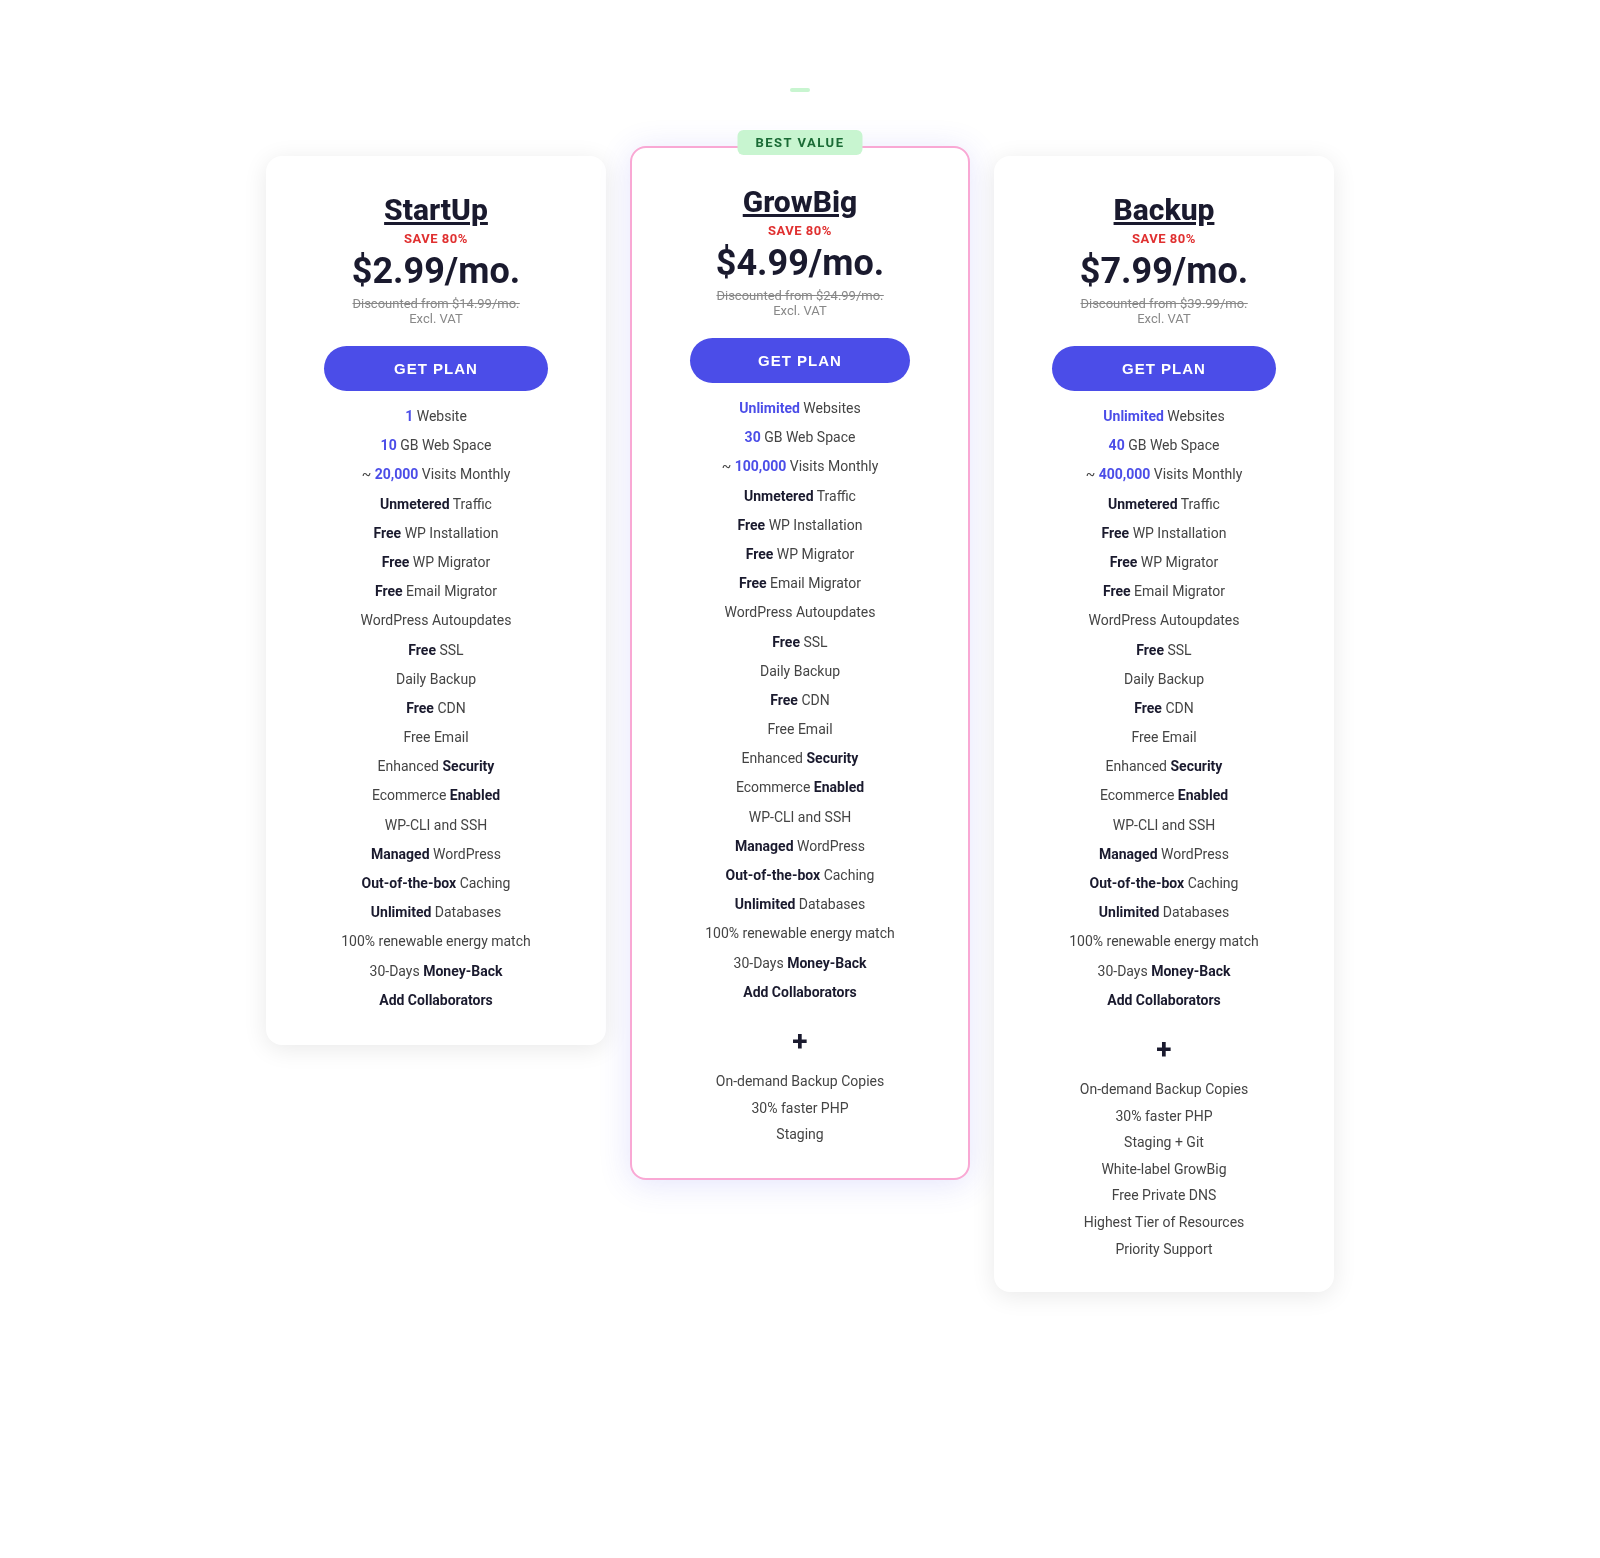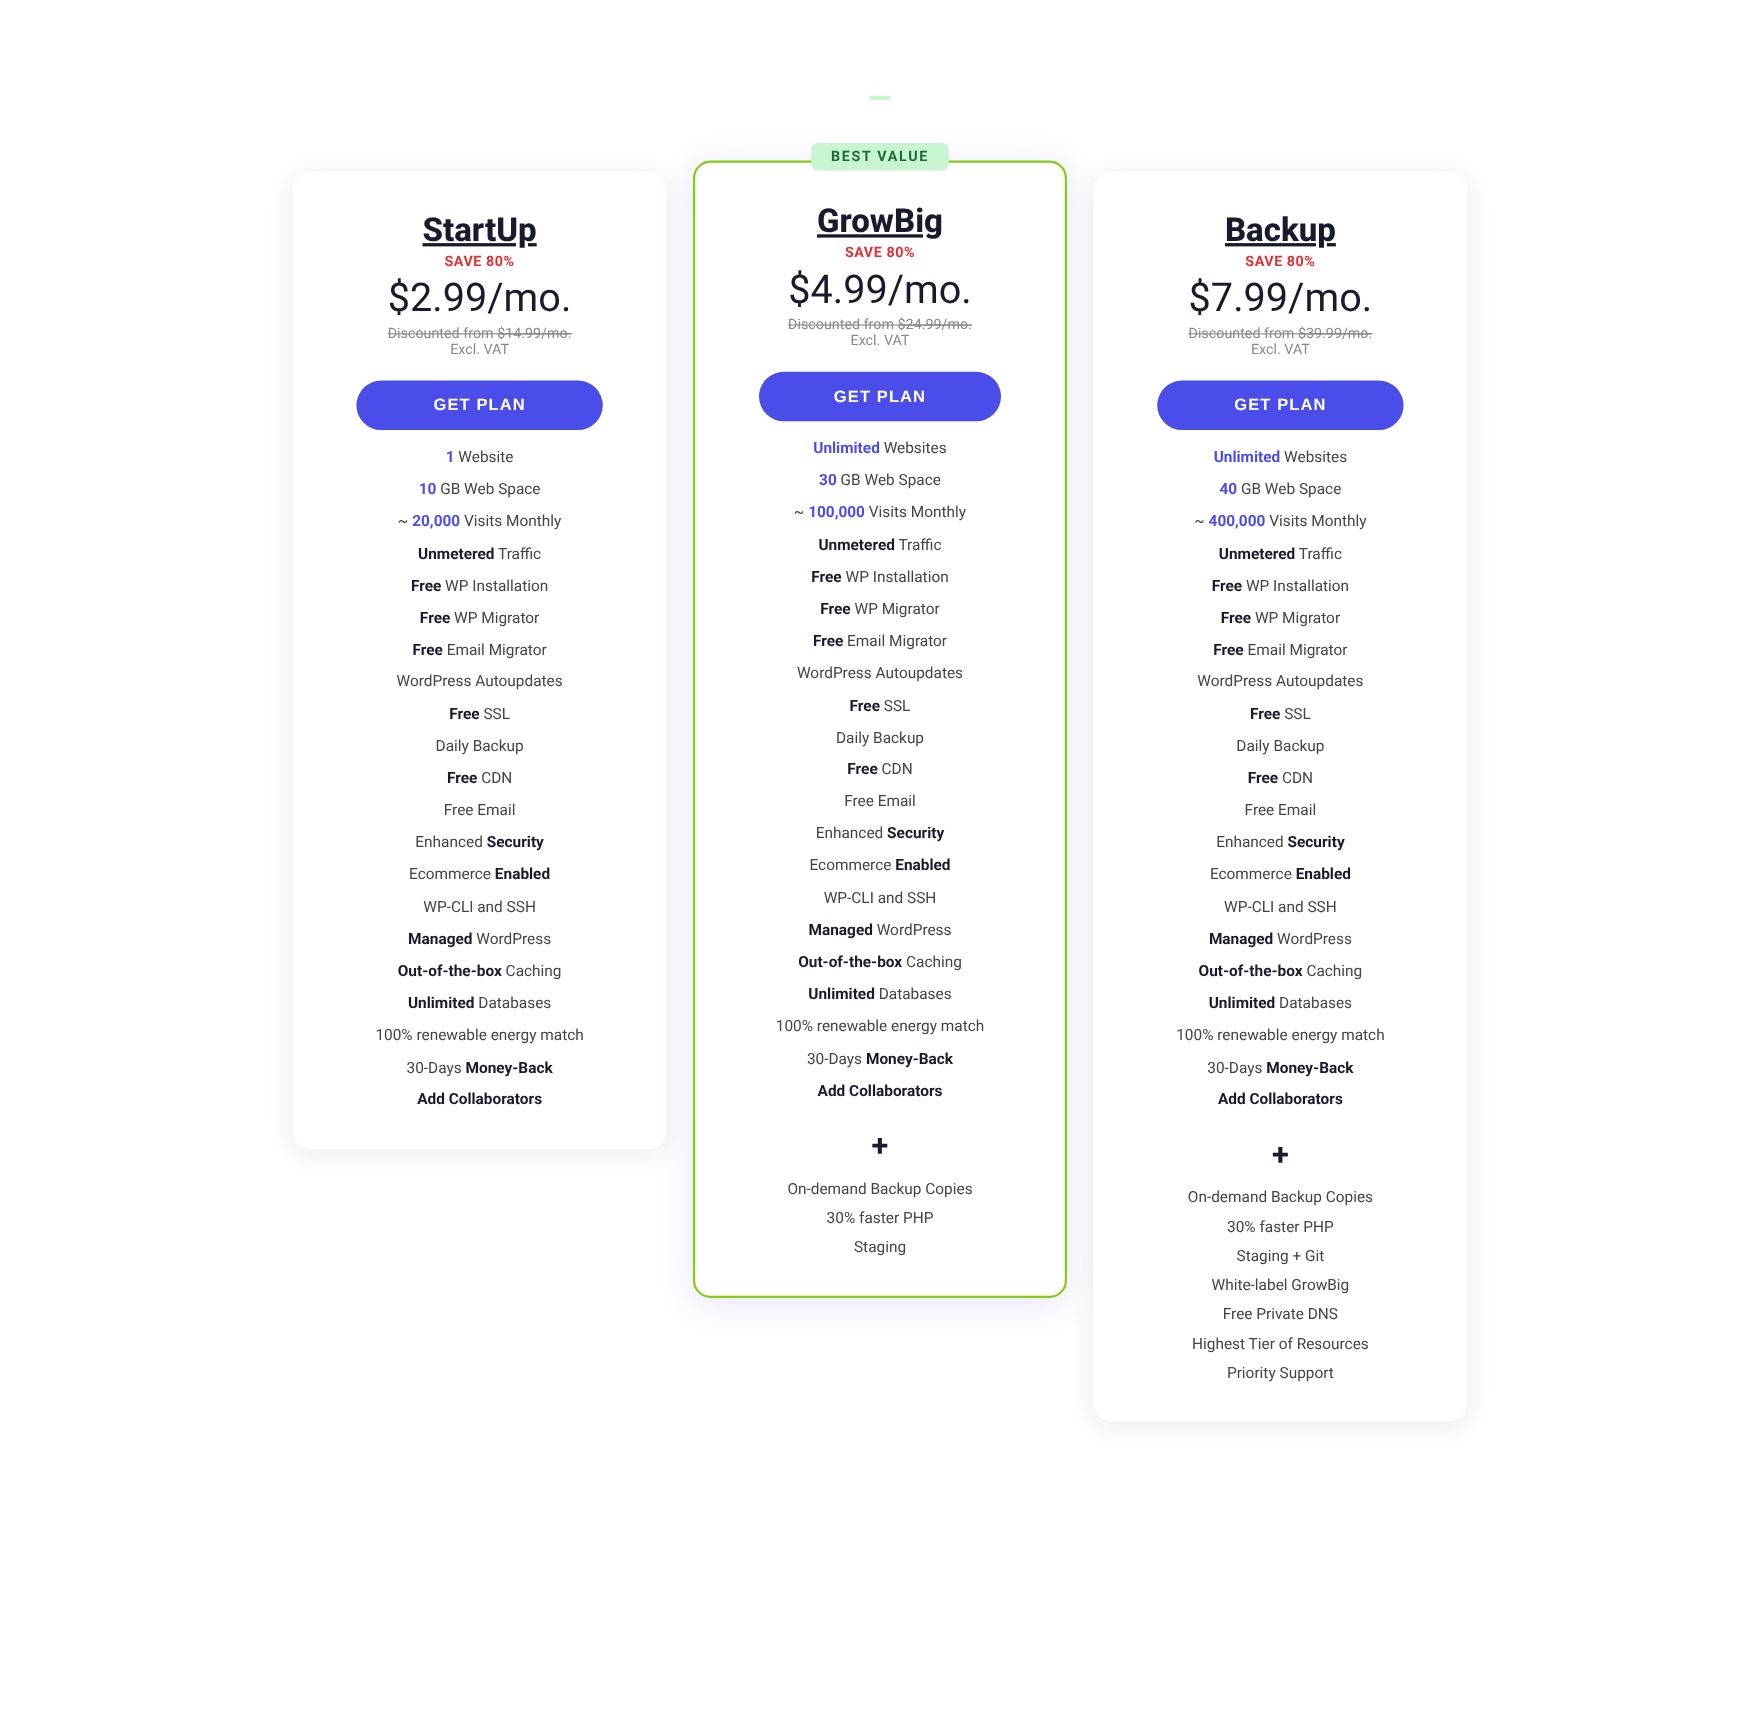--- a/index.html
+++ b/index.html
@@ -47,21 +47,21 @@
       padding: 36px 30px 30px;
       flex: 1;
       max-width: 340px;
       text-align: center;
       position: relative;
     }
     .plan-card.standard {
       box-shadow: 0 4px 24px rgba(0,0,0,0.09);
     }
     .plan-card.featured {
-      border: 2px solid #84cc16;
+      border: 2px solid #f9a8d4;
       box-shadow: 0 4px 32px rgba(75,77,232,0.15);
       margin-top: -10px;
     }
     .plan-card.gogeek {
       box-shadow: 0 4px 24px rgba(0,0,0,0.09);
     }
     .best-value-badge {
       position: absolute;
       top: -18px;
       left: 50%;
@@ -84,21 +84,21 @@
     }
     .save-label {
       color: #e03030;
       font-size: 13px;
       font-weight: 700;
       letter-spacing: 0.5px;
       margin-bottom: 4px;
     }
     .price {
       font-size: 36px;
-      font-weight: 400;
+      font-weight: 700;
       color: #1a1a2e;
       margin-bottom: 4px;
     }
     .original-price {
       font-size: 13px;
       color: #888;
       text-decoration: line-through;
     }
     .excl-vat {
       font-size: 13px;

